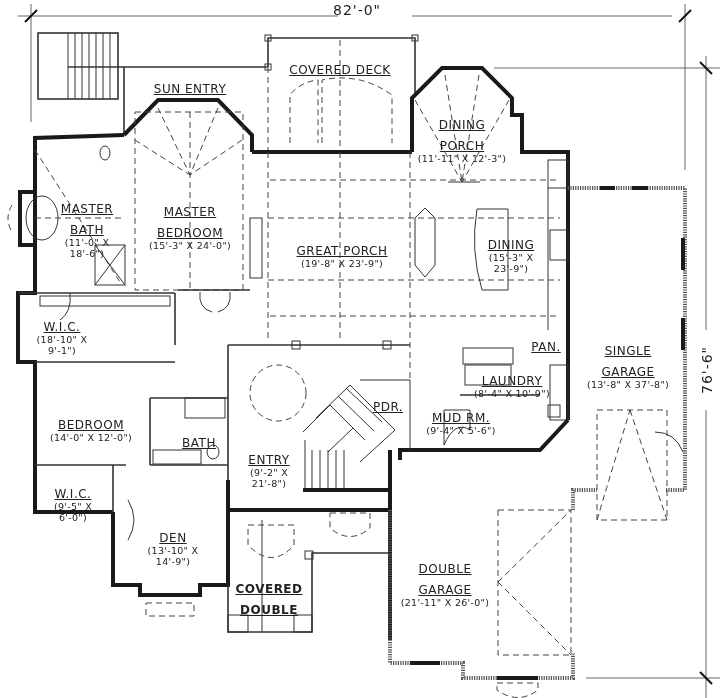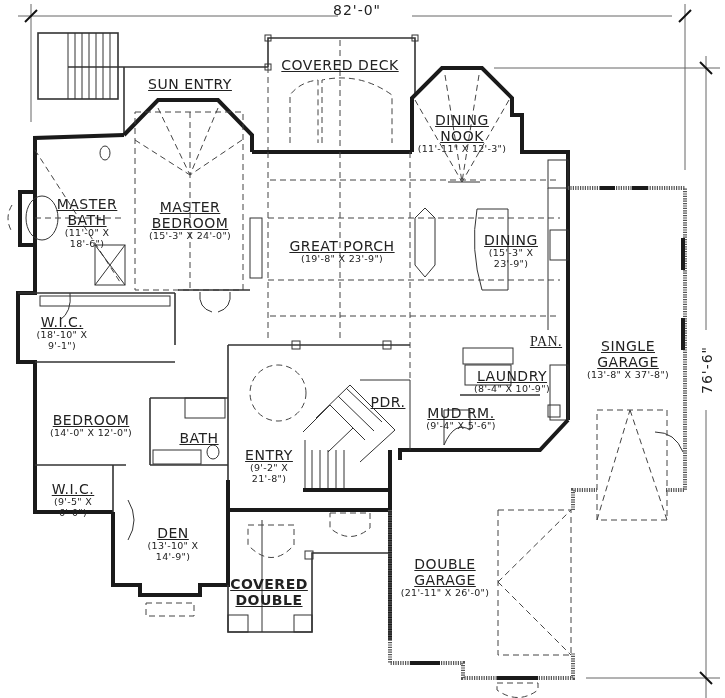--- a/index.html
+++ b/index.html
@@ -6,21 +6,21 @@
   body { width: 725px; height: 698px; overflow: hidden; position: relative; font-family: "DejaVu Sans", sans-serif; }
   #plan { position: absolute; left: 0; top: 0; width: 725px; height: 698px; }
   .wall { fill: none; stroke: #1a1a1a; stroke-width: 4; stroke-linejoin: miter; }
   .wall-hatch { fill: none; stroke: #555; stroke-width: 4; stroke-dasharray: 1.2 1.2; }
   .thin { fill: none; stroke: #333; stroke-width: 1; }
   .thin2 { fill: none; stroke: #333; stroke-width: 1.6; }
   .dash { fill: none; stroke: #444; stroke-width: 1; stroke-dasharray: 6 4; }
   .dim { fill: none; stroke: #666; stroke-width: 1; }
   .tick { stroke: #111; stroke-width: 2; }
   .lbl { position: absolute; text-align: center; color: #222; font-family: "DejaVu Sans", sans-serif; line-height: 1.15; white-space: nowrap; transform: translateX(-50%); }
-  .lbl .name { font-size: 14px; letter-spacing: 0.5px; text-decoration: underline; display: block; }
+  .lbl .name { font-size: 12px; letter-spacing: 0.5px; text-decoration: underline; display: block; margin-top: 7px; }
   .lbl .size { font-size: 9.5px; letter-spacing: 0.3px; display: block; }
   .dimtxt { position: absolute; font-size: 14px; color: #222; font-family: "DejaVu Sans", sans-serif; letter-spacing: 1px; }
   .dimtxt.vert { transform: rotate(-90deg); transform-origin: center; }
 </style>
 </head>
 <body>
 
 <svg id="plan" viewBox="0 0 725 698" xmlns="http://www.w3.org/2000/svg">
 
   <g>
@@ -217,21 +217,21 @@
 <div class="dimtxt vert" style="left:683px; top:362px;">76'-6"</div>
 
 <div class="lbl" style="left:190px; top:76px;">
   <span class="name">SUN ENTRY</span>
 </div>
 <div class="lbl" style="left:340px; top:57px;">
   <span class="name">COVERED DECK</span>
 </div>
 <div class="lbl" style="left:462px; top:112px;">
   <span class="name">DINING</span>
-  <span class="name">NOOK</span>
+  <span class="name">PORCH</span>
   <span class="size">(11'-11" X 12'-3")</span>
 </div>
 <div class="lbl" style="left:87px; top:196px;">
   <span class="name">MASTER</span>
   <span class="name">BATH</span>
   <span class="size">(11'-0" X</span>
   <span class="size">18'-6")</span>
 </div>
 <div class="lbl" style="left:190px; top:199px;">
   <span class="name">MASTER</span>
@@ -245,21 +245,21 @@
 <div class="lbl" style="left:511px; top:232px;">
   <span class="name">DINING</span>
   <span class="size">(15'-3" X</span>
   <span class="size">23'-9")</span>
 </div>
 <div class="lbl" style="left:62px; top:314px;">
   <span class="name">W.I.C.</span>
   <span class="size">(18'-10" X</span>
   <span class="size">9'-1")</span>
 </div>
-<div class="lbl" style="left:546px; top:334px;font-family:Liberation Serif, serif;">
+<div class="lbl" style="left:546px; top:334px;">
   <span class="name">PAN.</span>
 </div>
 <div class="lbl" style="left:628px; top:338px;">
   <span class="name">SINGLE</span>
   <span class="name">GARAGE</span>
   <span class="size">(13'-8" X 37'-8")</span>
 </div>
 <div class="lbl" style="left:512px; top:368px;">
   <span class="name">LAUNDRY</span>
   <span class="size">(8'-4" X 10'-9")</span>

